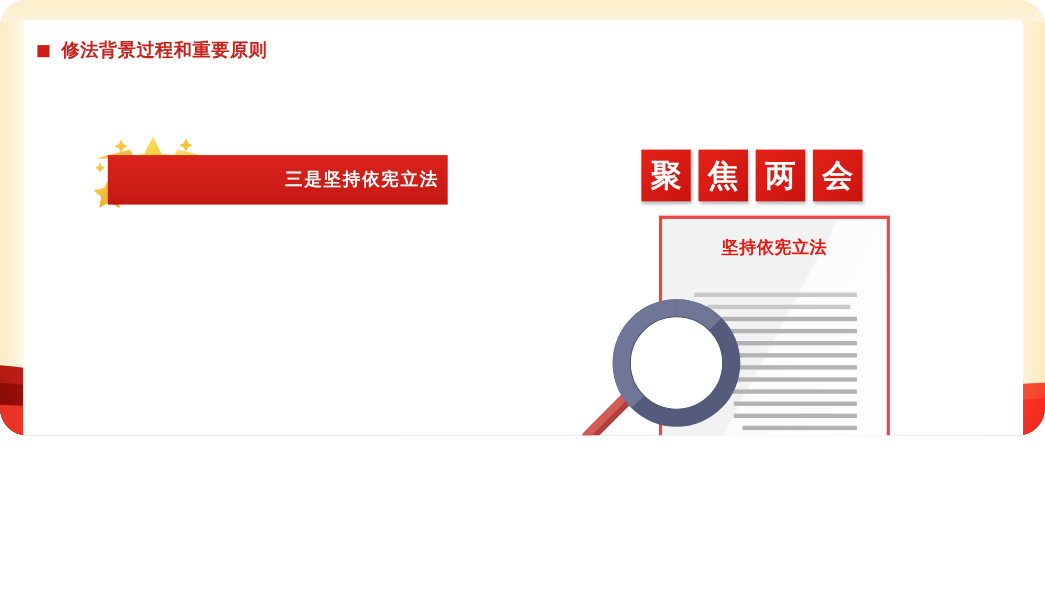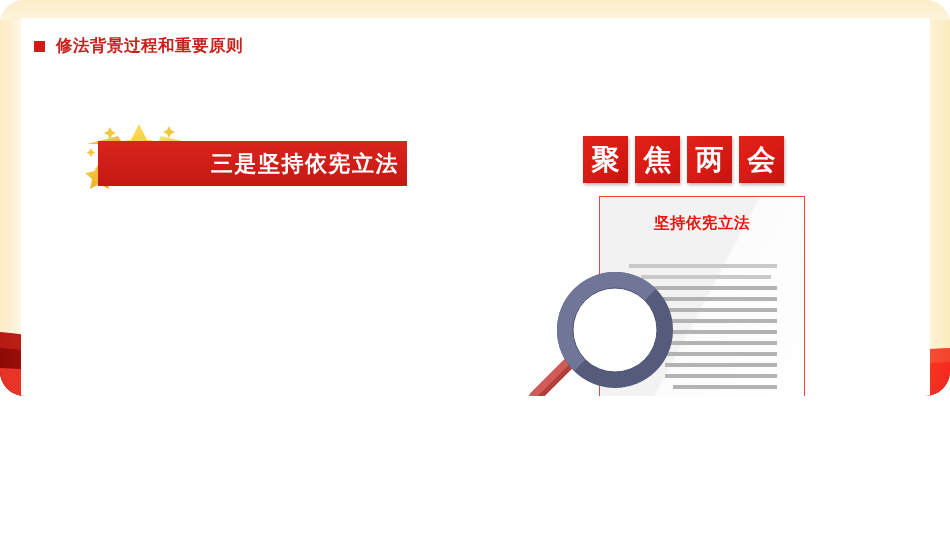--- a/index.html
+++ b/index.html
@@ -128,21 +128,21 @@
     width: 309px;
     height: 45px;
     background: linear-gradient(180deg, #d9241d 0%, #cf1d17 55%, #c41813 100%);
   }
   .ribbon-text {
     position: absolute;
     right: 8px;
     top: 50%;
     transform: translateY(-50%);
     color: #ffffff;
-    font-size: 22px;
+    font-size: 16px;
     font-weight: bold;
     letter-spacing: 1.5px;
     white-space: nowrap;
     font-family: Liberation Serif, serif;
   }
 
   
   .body-text {
     position: absolute;
     left: 91px;
@@ -190,21 +190,21 @@
     width: 300px;
     height: 262px;
   }
   .doc-page {
     position: absolute;
     left: 88px;
     top: 4px;
     width: 204px;
     height: 250px;
     background: #ffffff;
-    border: 1px solid #ef4444;
+    border: 3px solid #ef4444;
     overflow: hidden;
   }
   .doc-shade {
     position: absolute;
     inset: 0;
     background: linear-gradient(118deg,
         #f2f2f2 0%,
         #f2f2f2 47%,
         #fcfcfc 48%,
         #ffffff 100%);

